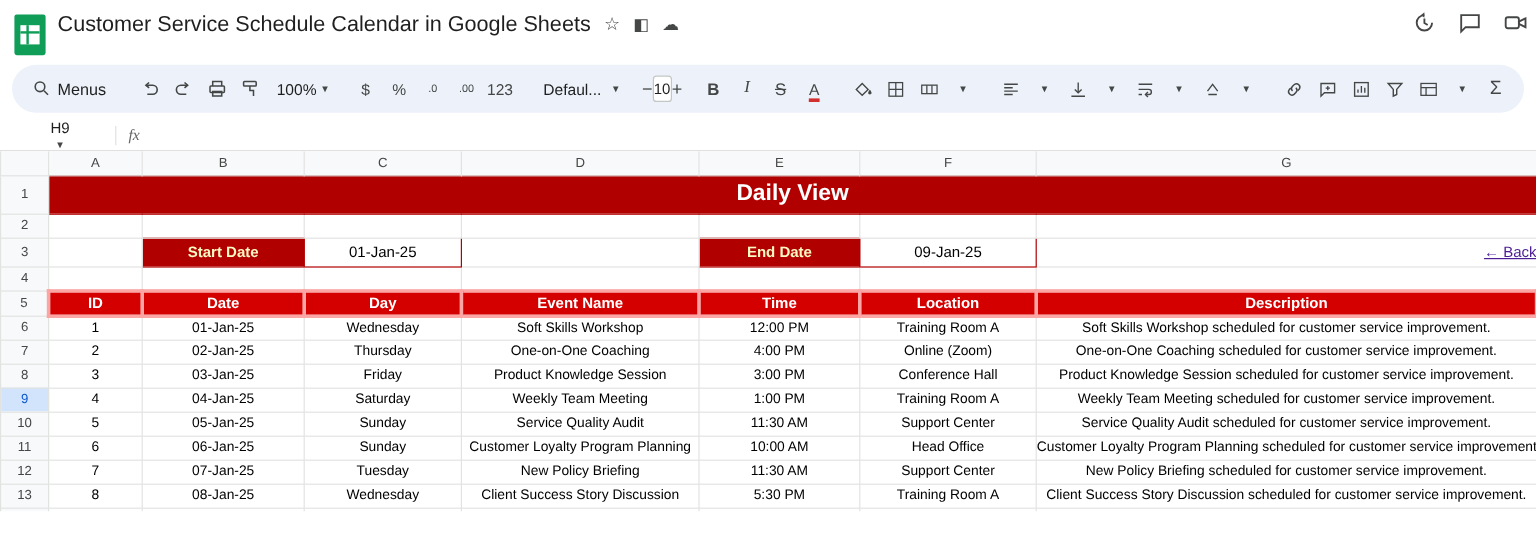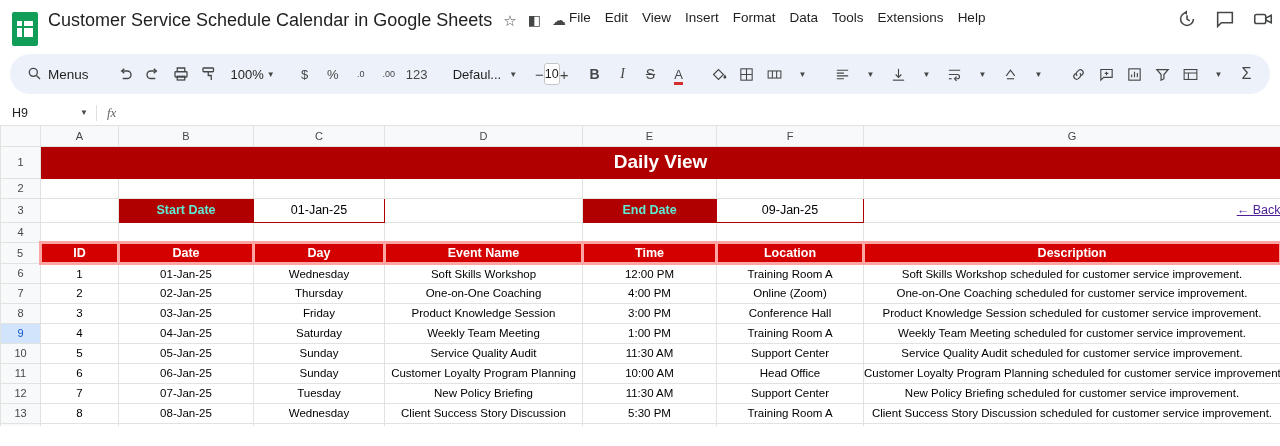--- a/index.html
+++ b/index.html
@@ -129,20 +129,21 @@
   .namebox {
     width: 96px;
     height: 100%;
     display: flex;
     align-items: center;
     justify-content: space-between;
     padding: 0 8px 0 12px;
     font-size: 12.5px;
     color: #1f1f1f;
     cursor: text;
+    flex-direction: column;
   }
   .fb-sep { width: 1px; height: 16px; background: #e0e0e0; }
   .fx { padding: 0 10px; font-family: "Liberation Serif", serif; font-style: italic; color: #666; font-size: 13px; }
   .fb-input { flex: 1; height: 100%; cursor: text; }
 
   
   .sheet { position: relative; width: 1280px; height: 300px; overflow: hidden; }
   table.grid-table { border-collapse: collapse; table-layout: fixed; width: 1280px; }
   table.grid-table td, table.grid-table th { padding: 0; }
 
@@ -179,21 +180,21 @@
   .r-title {
     background: #b00000;
     color: #fff;
     font-size: 19px;
     font-weight: bold;
     text-align: center;
     border: 1px solid #b00000;
   }
   .label-red {
     background: #b00000;
-    color: #5eead4;
+    color: #fef9c3;
     font-weight: bold;
     font-size: 12.5px;
     text-align: center;
     border: 1px solid #b00000;
   }
   .date-input {
     background: #fff;
     border: 1px solid #b00000;
     font-size: 12.5px;
     text-align: center;
@@ -223,31 +224,20 @@
   <div class="sheets-logo">
     <div class="page"></div>
       <div class="grid"></div>
   </div>
   <div class="title-block">
     <div class="doc-title-row">
       <div class="doc-title">Customer Service Schedule Calendar in Google Sheets</div>
       <span class="title-icon star">☆</span>
       <span class="title-icon">◧</span>
       <span class="title-icon">☁</span>
-    </div>
-    <div class="menubar">
-      <div class="mi">File</div>
-      <div class="mi">Edit</div>
-      <div class="mi">View</div>
-      <div class="mi">Insert</div>
-      <div class="mi">Format</div>
-      <div class="mi">Data</div>
-      <div class="mi">Tools</div>
-      <div class="mi">Extensions</div>
-      <div class="mi">Help</div>
     </div>
   </div>
   <div class="title-right">
     <span class="tr-icon">
       <svg width="22" height="22" viewBox="0 0 24 24" fill="none" stroke="#444746" stroke-width="1.7">
           <path d="M12 5a7 7 0 1 0 7 7"></path>
           <path d="M12 5V2.5L9 5l3 2.5V5z" fill="#444746" stroke="none"></path>
           <path d="M12 8v4.2l3 1.8"></path>
         </svg>
     </span>

